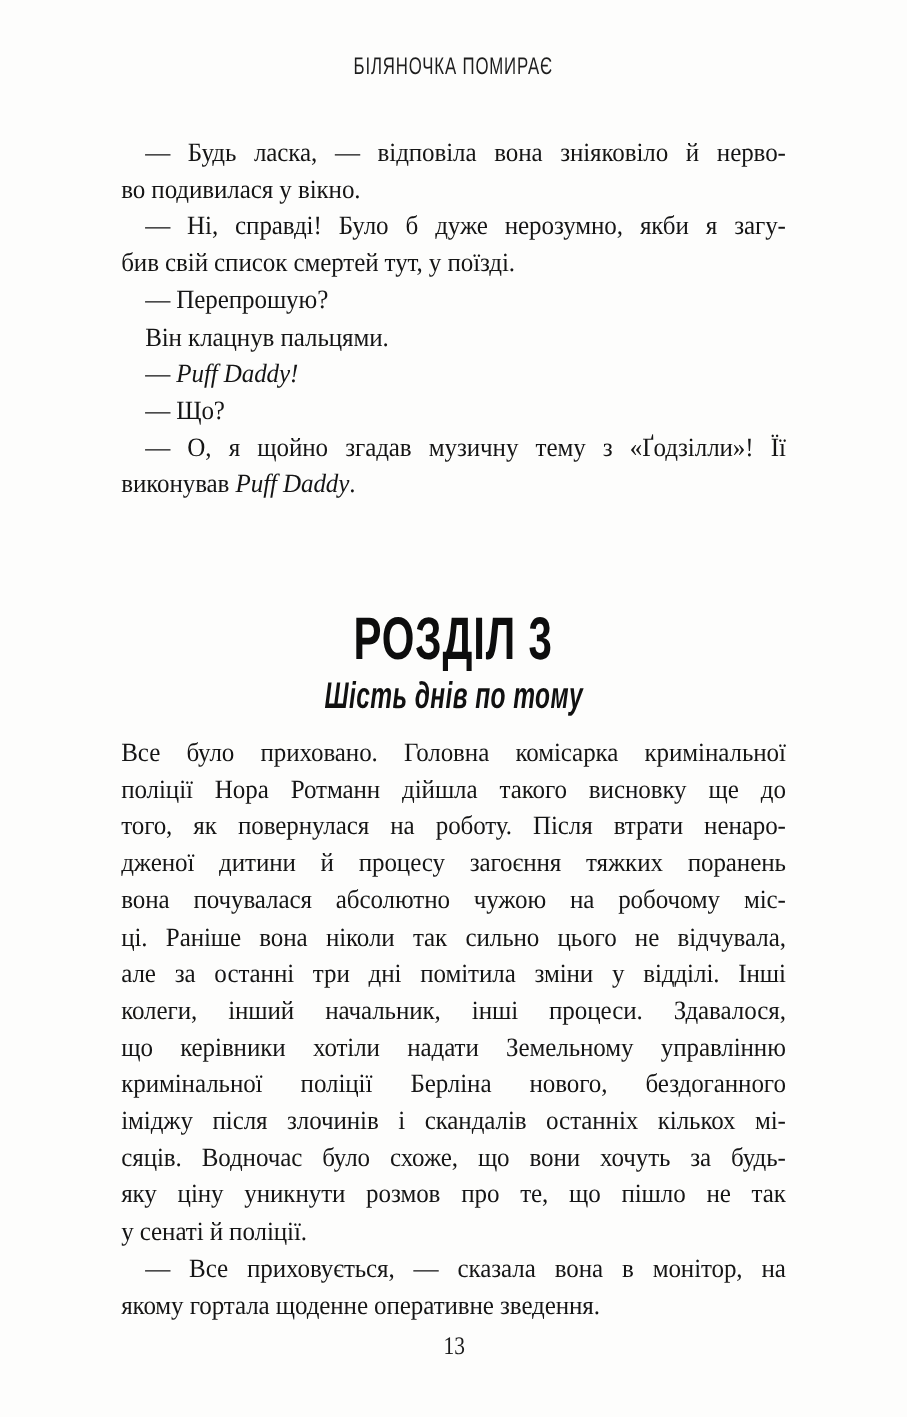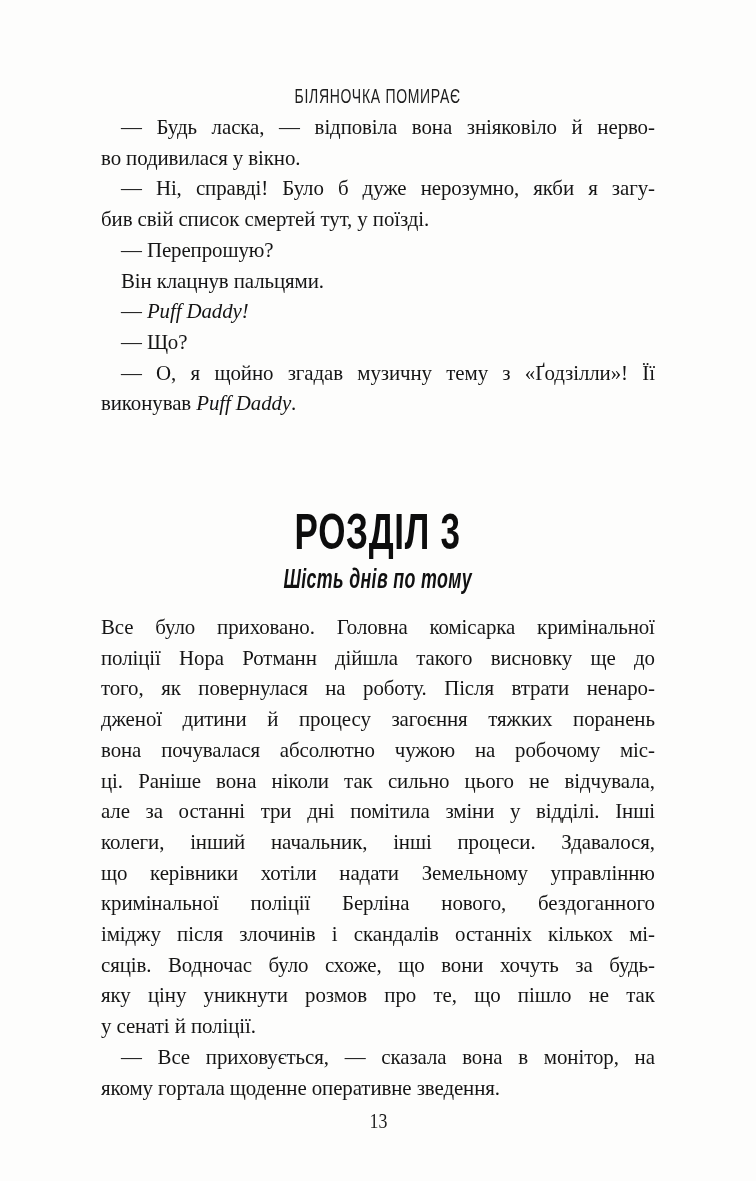--- a/index.html
+++ b/index.html
@@ -14,42 +14,41 @@
 
   
   .running-header {
     position: absolute; top: 46px; left: 0; right: 0;
     text-align: center;
     font-family: "Liberation Sans", sans-serif;
     font-size: 20px; line-height: 20px;
     font-weight: 400;
     color: #1d1d1d;
     letter-spacing: 1px;
-    margin-top: 40px;
   }
   .running-header .squeeze { display: inline-block; transform: scaleX(0.70); transform-origin: center top; white-space: nowrap; }
 
   
   .chapter-title {
     position: absolute; top: 511px; left: 0; right: 0;
     text-align: center;
     font-family: "Liberation Sans", sans-serif;
     font-weight: 700;
     font-size: 50px; line-height: 43px;
     color: #0d0d0d;
     letter-spacing: 1px;
   }
   .chapter-title .squeeze { display: inline-block; transform: scaleX(0.70); transform-origin: center top; white-space: nowrap; }
 
   .chapter-subtitle {
     position: absolute; top: 566px; left: 0; right: 0;
     text-align: center;
     font-family: "Liberation Sans", sans-serif;
     font-weight: 700; font-style: italic;
-    font-size: 27px; line-height: 27px;
+    font-size: 31px; line-height: 27px;
     color: #111;
     letter-spacing: 0.5px;
   }
   .chapter-subtitle .squeeze { display: inline-block; transform: scaleX(0.66); transform-origin: center top; white-space: nowrap; }
 
   
   .textcol {
     position: absolute;
     left: 101px; width: 583px;
     transform: scaleX(0.95); transform-origin: left top;

